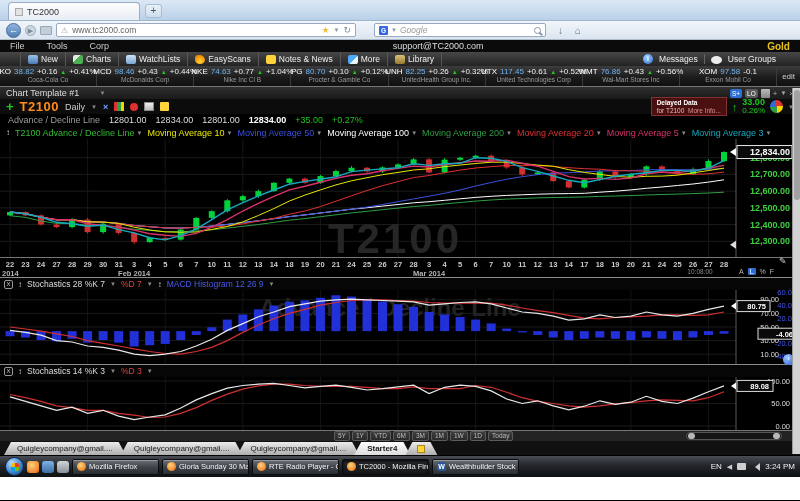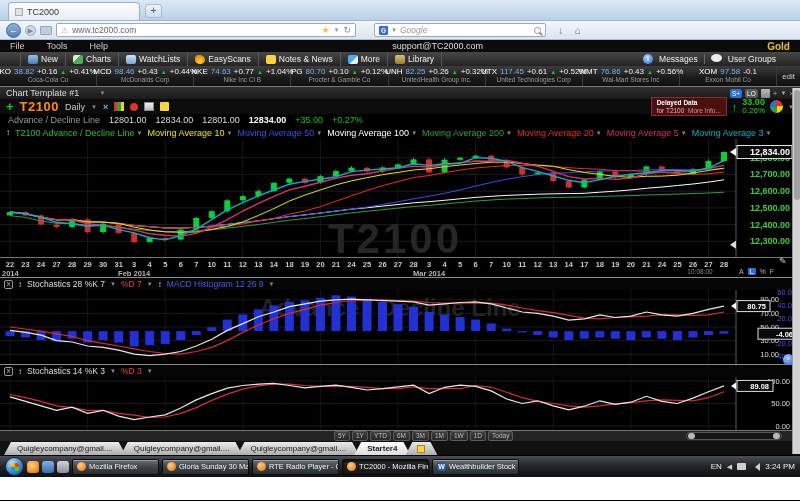--- a/index.html
+++ b/index.html
@@ -39,21 +39,21 @@
   .tbtn:first-child{border-left:1px solid #575757}
   .ic{width:10px;height:9px;border-radius:2px;flex:none}
   .ic-new{background:linear-gradient(#9cc3ea,#4a7db5)}
   .ic-charts{background:linear-gradient(#e8f0e8,#bcd),linear-gradient(#4caf50,#2e7d32)}
   .ic-charts{background:linear-gradient(135deg,#dfe9df 40%,#4caf50 40%)}
   .ic-watchlists{background:linear-gradient(#cfe3f7,#77a7d4)}
   .ic-easyscans{background:radial-gradient(circle at 50% 70%,#ffd43b,#f08c00 70%);border-radius:40% 60% 50% 50%}
   .ic-notes{background:#ffd43b}
   .ic-more{background:linear-gradient(135deg,#4dabf7 55%,#e7f5ff 55%)}
   .ic-library{background:linear-gradient(#d7c27a,#9a7b2d)}
-  #tb-right{margin-left:auto;display:flex;align-items:flex-start;gap:6px;padding-right:4px;color:#eee;font-size:8.5px}
+  #tb-right{margin-left:auto;display:flex;align-items:flex-end;gap:6px;padding-right:4px;color:#eee;font-size:8.5px}
   .msgic{width:10px;height:10px;border-radius:50%;background:radial-gradient(circle at 35% 30%,#9fd0ff,#2b6fd6);color:#fff;font-size:7px;font-weight:bold;text-align:center;line-height:10px}
   .ugic{width:11px;height:8px;border-radius:50%;background:#ececec}
   .vdiv{width:1px;height:10px;background:#666}
 
   
   #ticker{height:20px;background:linear-gradient(#3d3d3d,#1c1c1c 55%,#101010);display:flex;align-items:stretch}
   .titem{flex:1;display:flex;flex-direction:column;align-items:center;justify-content:center;border-right:1px solid #3b3b3b;line-height:1;min-width:0}
   .t1{display:flex;gap:3px;align-items:baseline;font-size:8px;color:#eee;white-space:nowrap}
   .sym{font-weight:normal;color:#fff}
   .price{color:#6fb3f0}
@@ -168,21 +168,21 @@
       <input placeholder="Google" style="">
       <span class="lens"></span>
     </div>
     <span class="navic" style="font-weight:bold">↓</span>
     <span class="navic">⌂</span>
   </div>
 
   <div id="menubar">
     <span>File</span>
     <span>Tools</span>
-    <span>Help</span>
+    <span>Corp</span>
     <span class="support">support@TC2000.com</span>
     <span class="gold">Gold</span>
   </div>
 
   <div id="apptoolbar">
     <div id="tb-buttons" style="display:flex;height:100%">
         <div class="tbtn">
           <span class="ic ic-new"></span>
           <span>New</span>
         </div>

